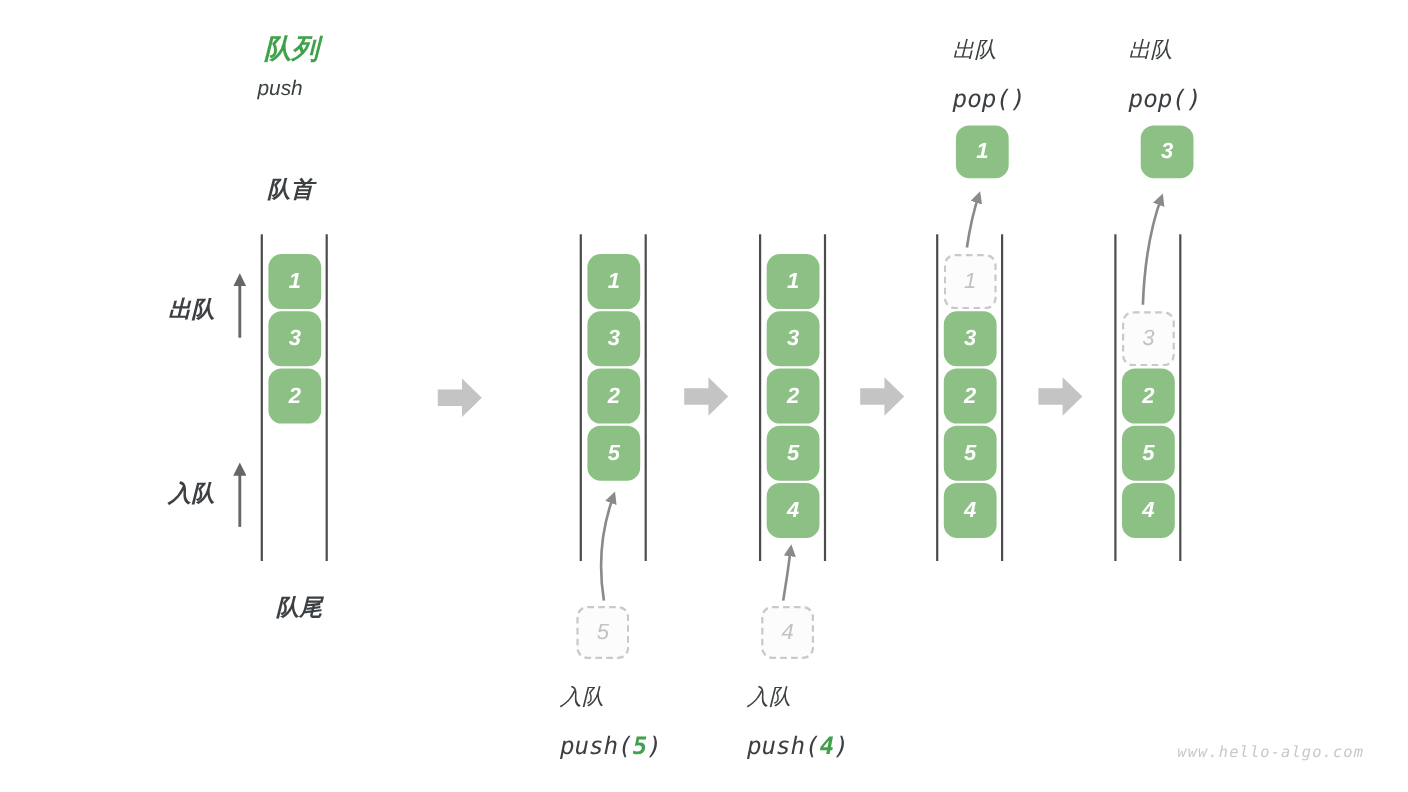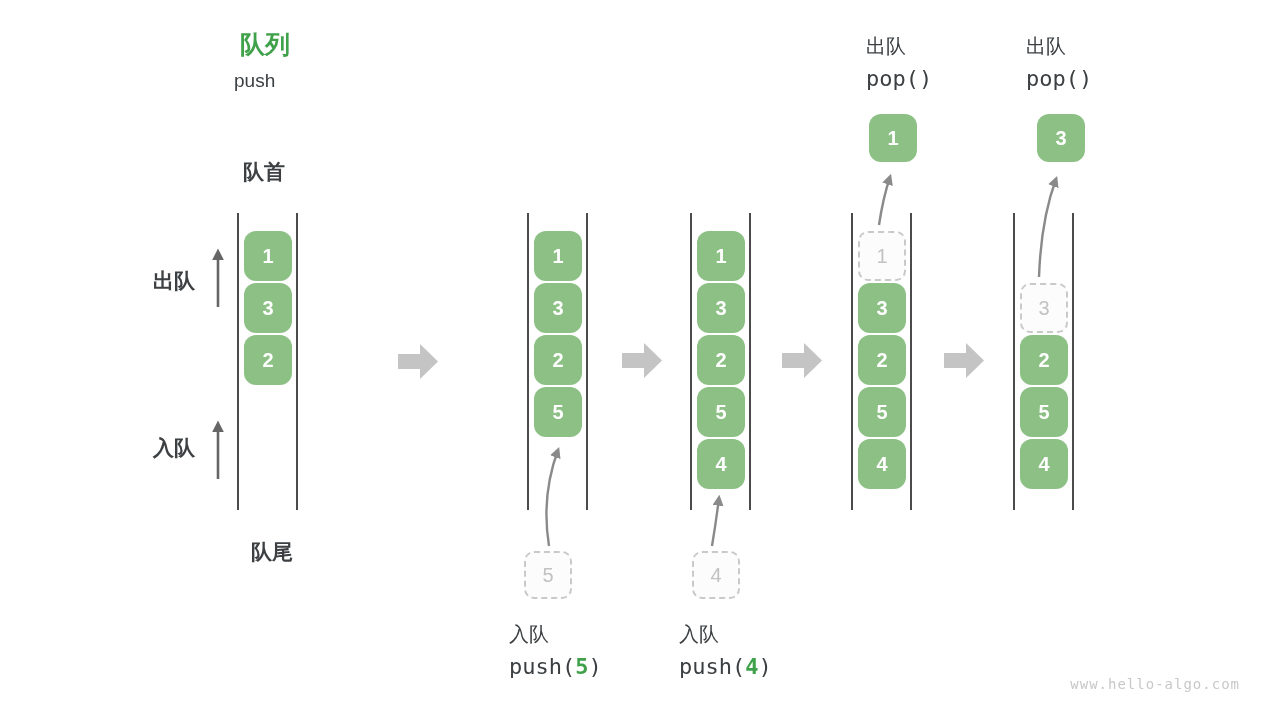--- a/index.html
+++ b/index.html
@@ -11,21 +11,21 @@
     --side_arrow_gray: #666666;
     --flow_arrow_gray: #C4C4C4;
     --dashed_border: #C9C9C9;
     --dashed_text: #C2C2C2;
     --watermark_gray: #C8C8C8;
   }
   * { margin:0; padding:0; box-sizing:border-box; }
   html,body { background:#ffffff; }
   .canvas {
     position:relative; width:1280px; height:720px; background:#ffffff;
-    font-family:"Liberation Sans", sans-serif; overflow:hidden;
+    font-family:"Liberation Sans", sans-serif; overflow:hidden;font-style:italic;
   }
   .abs { position:absolute; }
 
   
   .title-zh { left:240px; top:28px; font-size:25px; font-weight:bold; color:var(--accent_green); }
   .title-en { left:234px; top:70px; font-size:19px; color:var(--text_dark); }
   .side-label { font-size:21px; font-weight:bold; color:var(--text_dark);text-align:right; }
   .front-label { left:243px; top:158px; }
   .rear-label  { left:251px; top:538px; }
   .deq-label   { left:153px; top:267px; }
@@ -58,21 +58,21 @@
 
   .pending { width:48px; height:48px; top:551px; }
   .p2 { left:524px; } .p3 { left:692px; }
   .popped { width:48px; height:48px; top:114px; }
   .o4 { left:869px; } .o5 { left:1037px; }
 
   
   .op { display:flex; flex-direction:column; }
   .op-zh { font-size:20px; color:var(--text_dark); line-height:1; }
   .op-code {
-    margin-top:12px; font-size:22px; color:var(--text_dark);
+    margin-top:24px; font-size:22px; color:var(--text_dark);
     font-family:"DejaVu Sans Mono", monospace; line-height:1;
   }
   .op-code .arg { color:var(--accent_green); font-weight:bold; }
   .op-push5 { left:509px; top:624px; }
   .op-push4 { left:679px; top:624px; }
   .op-pop1  { left:866px; top:36px; }
   .op-pop2  { left:1026px; top:36px; }
 
   
   .overlay { left:0; top:0; pointer-events:none; }

